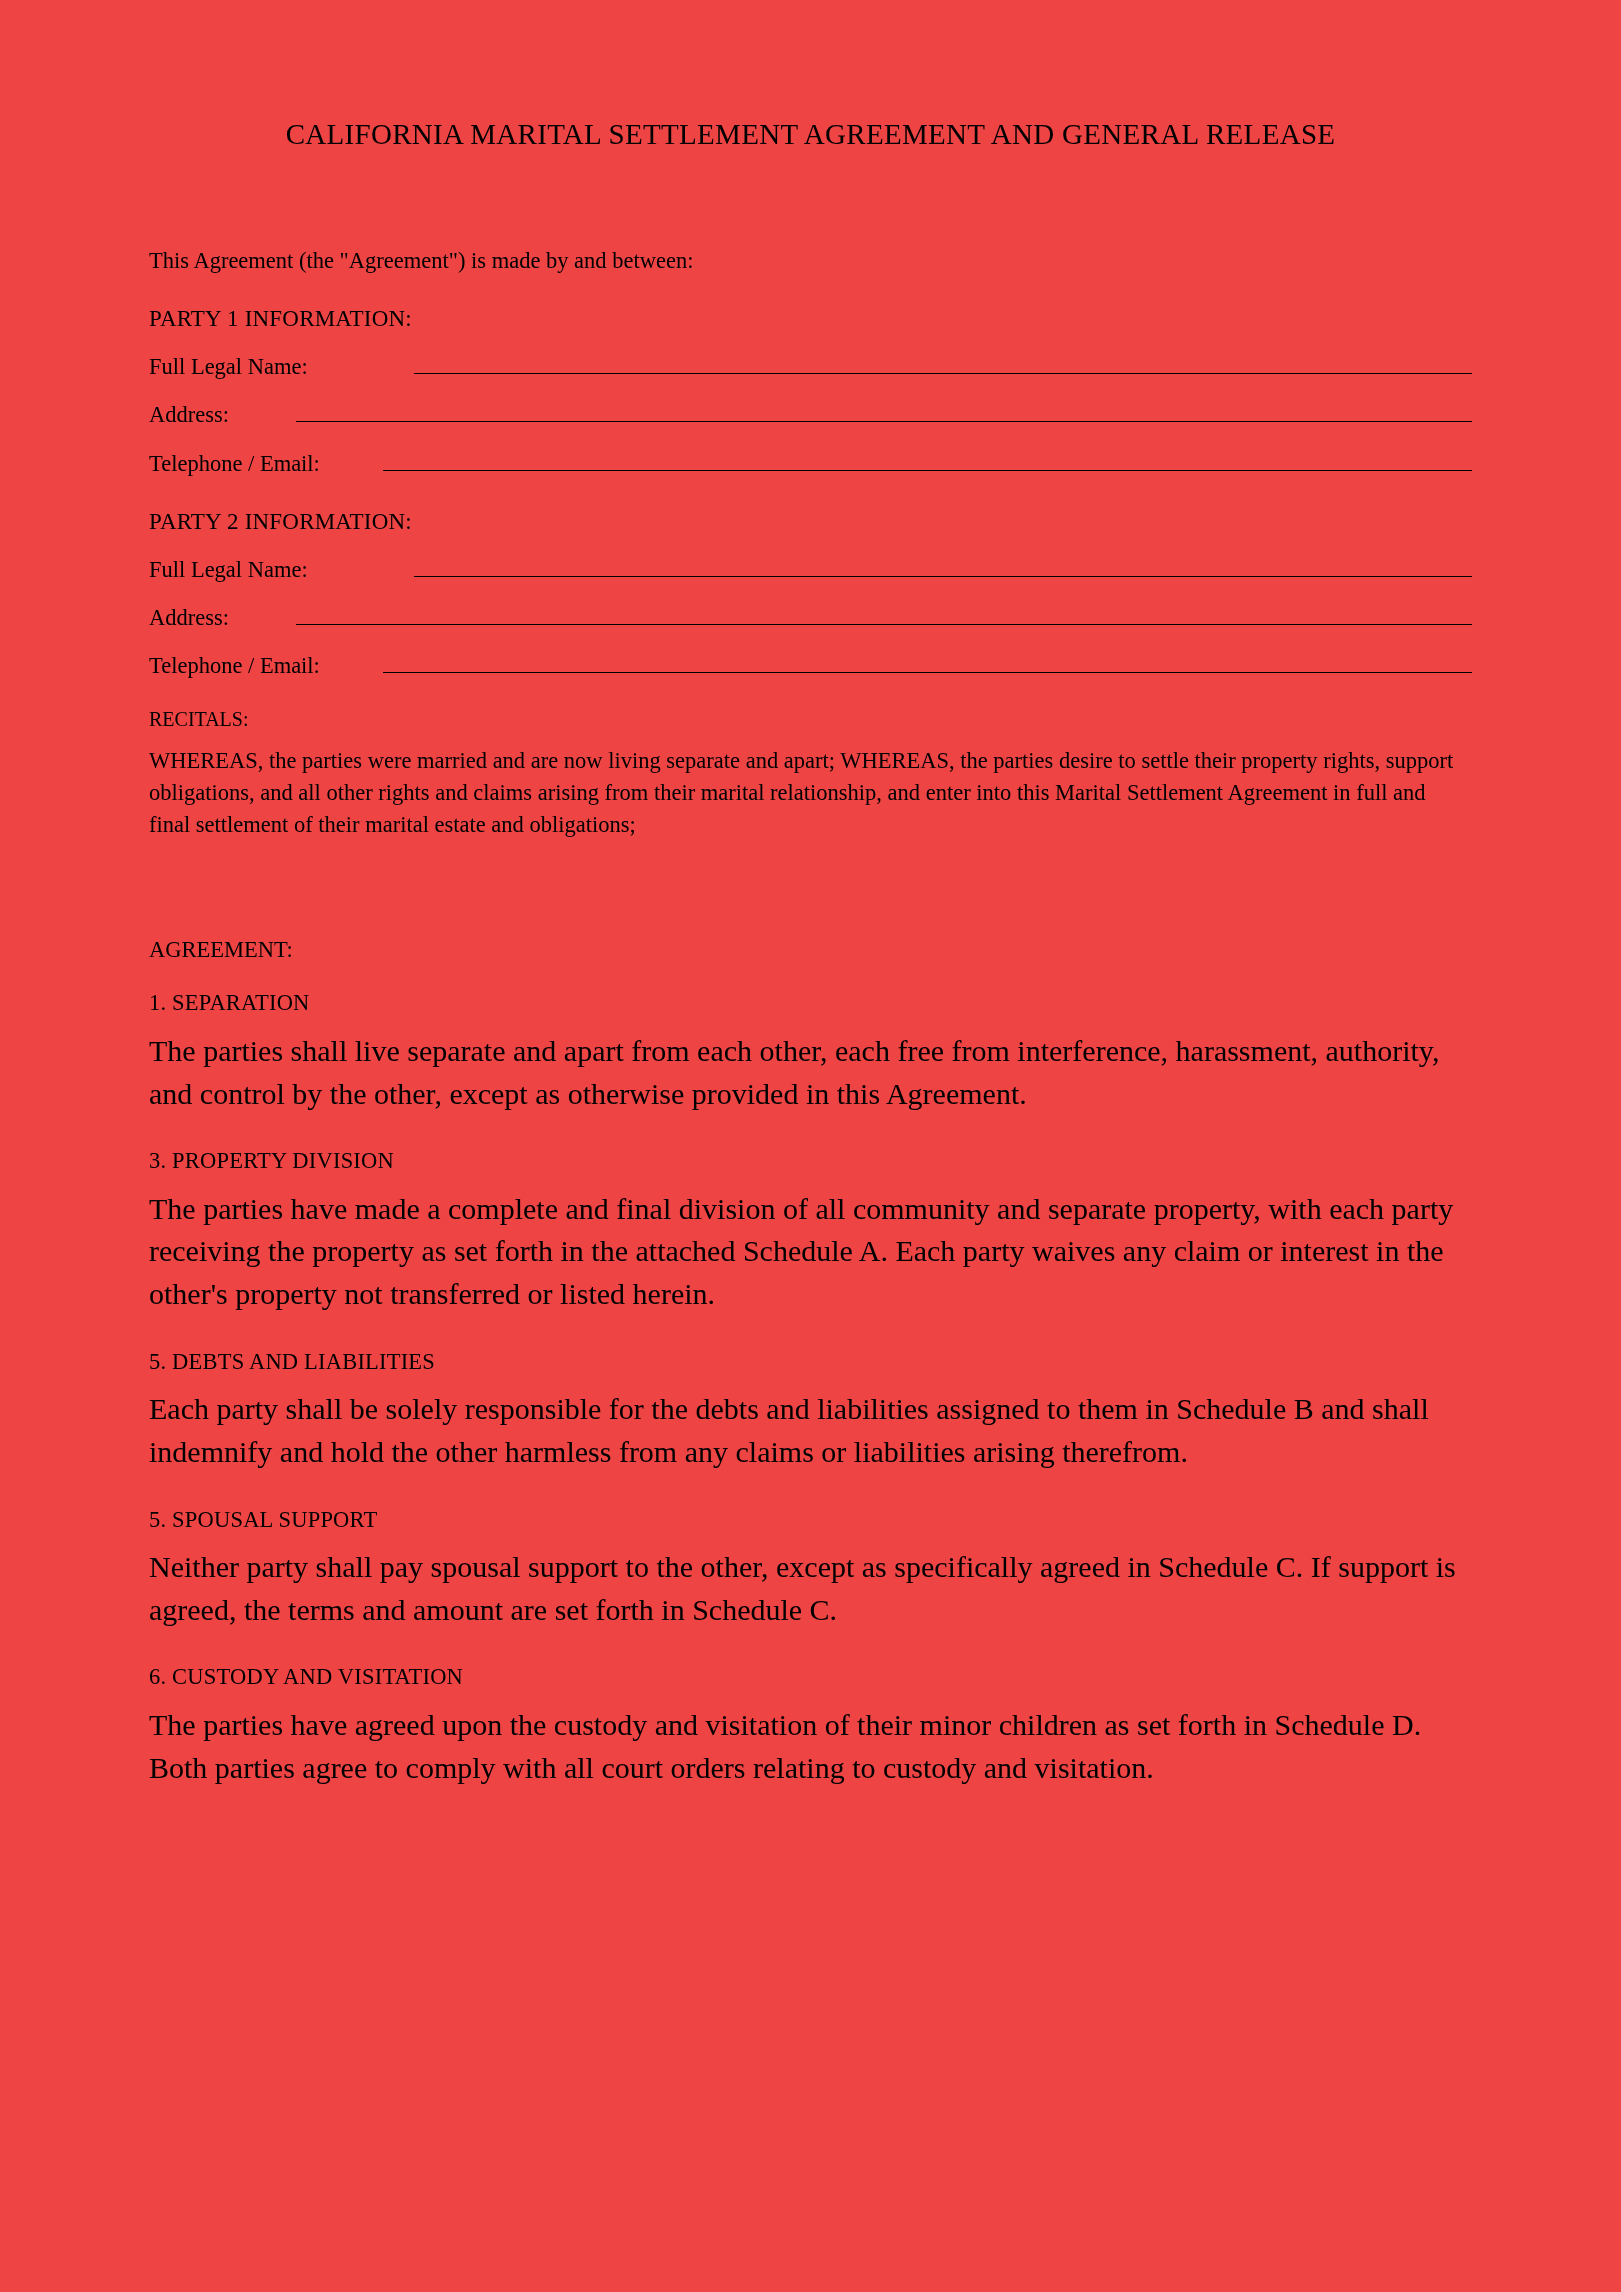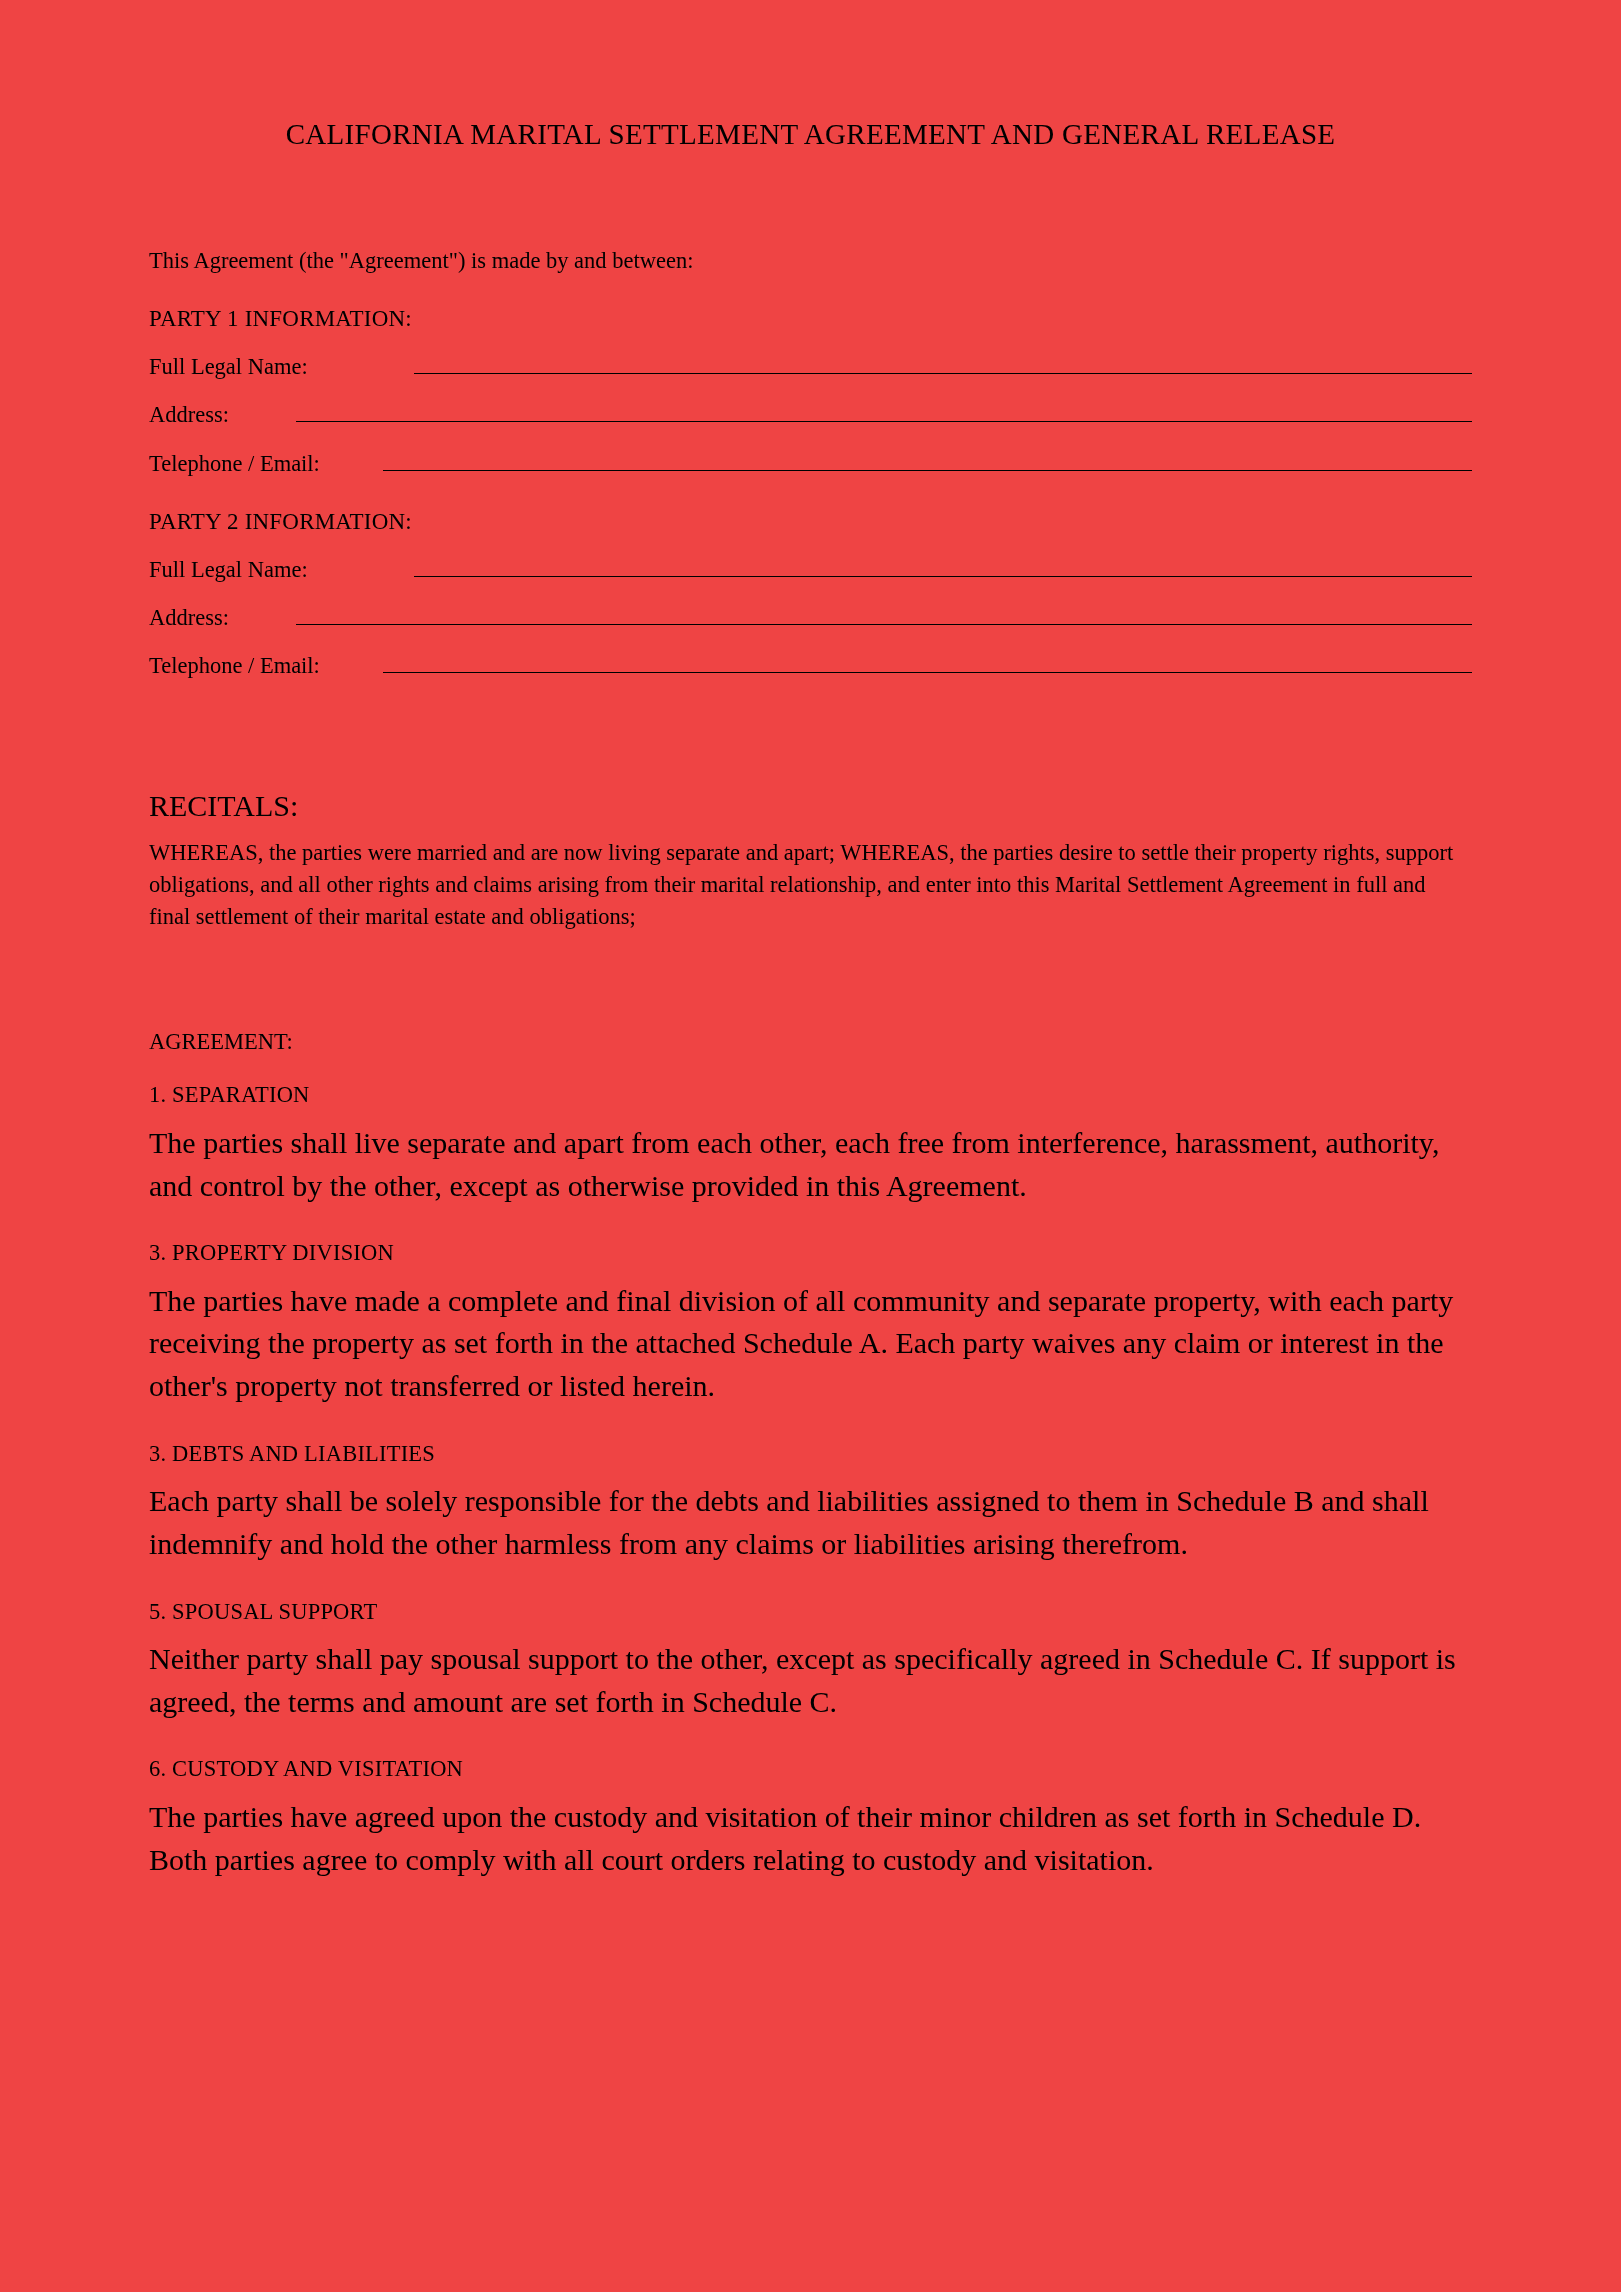--- a/index.html
+++ b/index.html
@@ -60,22 +60,22 @@
     flex: 1 1 auto;
     border-bottom: 1.6px solid #000;
     height: 19.6px;
     margin-left: 9.8px;
   }
   .f-name .field-line { margin-left: 106px; }
   .f-addr .field-line { margin-left: 67px; }
   .f-tel  .field-line { margin-left: 63px; }
 
   .recitals-head {
-    font-size: 30px;
-    margin-top: 110px;
+    font-size: 20px;
+    margin-top: 29px;
   }
   .para {
     font-size: 22.5px;
     line-height: 1.42;
     margin-top: 14px;
     text-align: left;
   }
   .agreement-head {
     font-size: 22.5px;
     margin-top: 96px;
@@ -144,21 +144,21 @@
       <div class="clause-body">The parties shall live separate and apart from each other, each free from interference, harassment, authority, and control by the other, except as otherwise provided in this Agreement.</div>
     </div>
 
 
     <div class="clause-block">
       <div class="clause-title">3. PROPERTY DIVISION</div>
       <div class="clause-body">The parties have made a complete and final division of all community and separate property, with each party receiving the property as set forth in the attached Schedule A. Each party waives any claim or interest in the other's property not transferred or listed herein.</div>
     </div>
 
     <div class="clause-block">
-      <div class="clause-title">3. DEBTS AND LIABILITIES</div>
+      <div class="clause-title">5. DEBTS AND LIABILITIES</div>
       <div class="clause-body">Each party shall be solely responsible for the debts and liabilities assigned to them in Schedule B and shall indemnify and hold the other harmless from any claims or liabilities arising therefrom.</div>
     </div>
 
     <div class="clause-block">
       <div class="clause-title">5. SPOUSAL SUPPORT</div>
       <div class="clause-body">Neither party shall pay spousal support to the other, except as specifically agreed in Schedule C. If support is agreed, the terms and amount are set forth in Schedule C.</div>
     </div>
 
     <div class="clause-block">
       <div class="clause-title">6. CUSTODY AND VISITATION</div>

